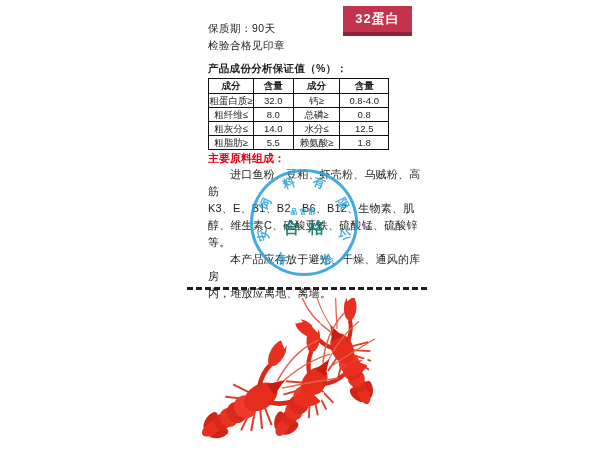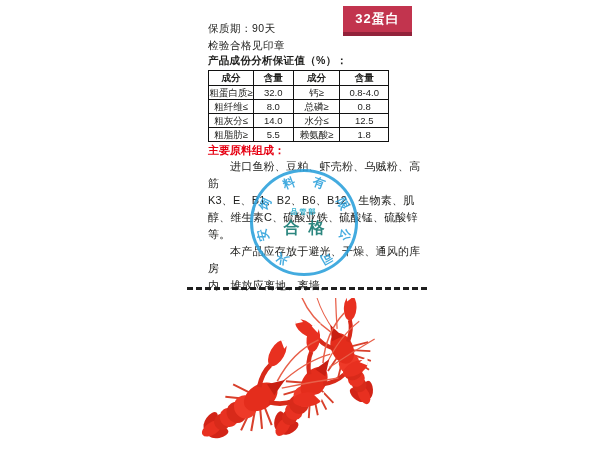--- a/index.html
+++ b/index.html
@@ -10,21 +10,21 @@
   
   .badge{
     position:absolute;left:343px;top:6px;width:69px;height:26px;
     background:#c2344e;border-bottom:4px solid #92223a;
     display:flex;align-items:center;justify-content:center;
     color:#ffffff;font-weight:bold;font-size:13px;letter-spacing:1px;
   }
   
   .col{position:absolute;left:208px;top:20px;width:218px;}
   .info-line{font-size:10.5px;line-height:17px;letter-spacing:0.5px;}
-  .tbl-title{font-size:10.5px;font-weight:bold;margin-top:0;margin-bottom:2px;letter-spacing:0.3px;}
+  .tbl-title{font-size:10.5px;font-weight:bold;margin-top:8px;margin-bottom:2px;letter-spacing:0.3px;}
   
   table.spec{border-collapse:collapse;table-layout:fixed;width:181px;border-radius:27px;}
   table.spec th,table.spec td{
     border:1.4px solid #111;font-size:9.5px;text-align:center;
     padding:0;height:13px;line-height:12px;overflow:hidden;white-space:nowrap;
   }
   table.spec th{font-weight:bold;height:14px;}
   
   .sec-head{color:#e60012;font-weight:bold;font-size:11px;margin-top:1px;line-height:15px;}
   .para{font-size:11px;line-height:17px;letter-spacing:0.2px;}

